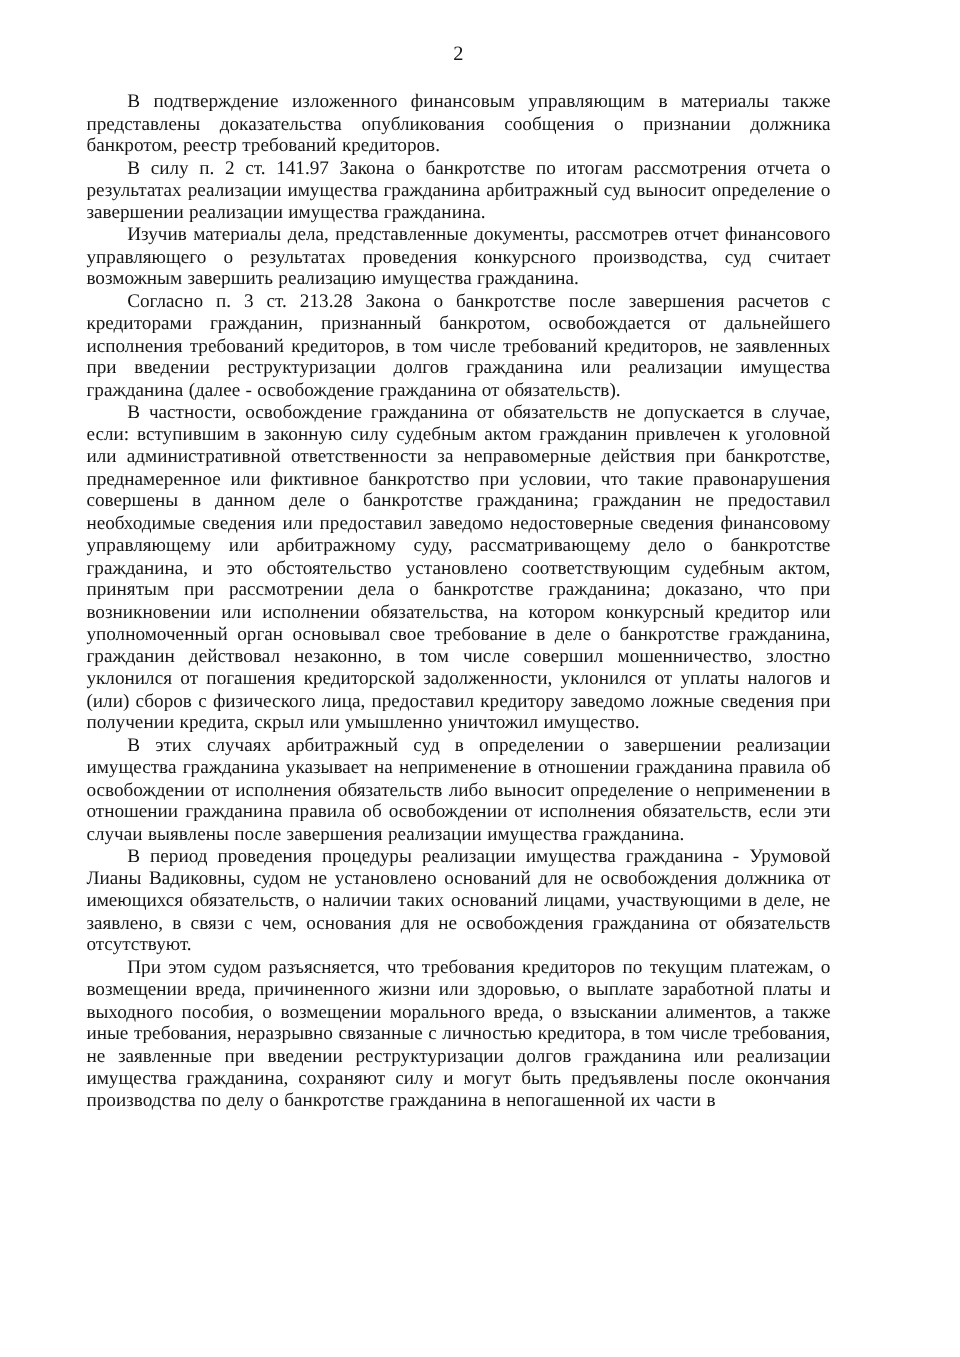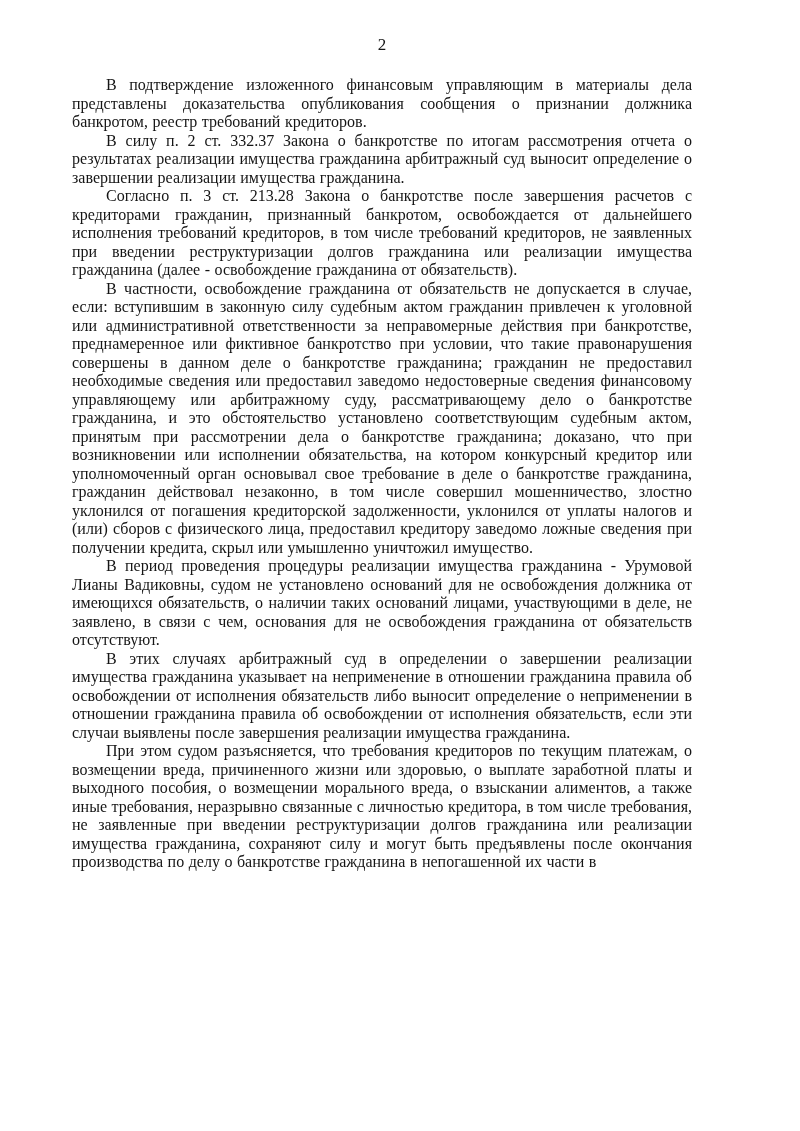--- a/index.html
+++ b/index.html
@@ -37,21 +37,22 @@
     text-indent: 34px;
     word-spacing: 0.5px;
   }
 </style>
 </head>
 <body>
 
 <div class="page">
   <div class="page-number">2</div>
   <div class="doc">
-    <p>В подтверждение изложенного финансовым управляющим в материалы дела представлены доказательства опубликования сообщения о признании должника банкротом, реестр требований кредиторов.</p>
-    <p>В силу п. 2 ст. 332.37 Закона о банкротстве по итогам рассмотрения отчета о результатах реализации имущества гражданина арбитражный суд выносит определение о завершении реализации имущества гражданина.</p>
+    <p>В подтверждение изложенного финансовым управляющим в материалы также представлены доказательства опубликования сообщения о признании должника банкротом, реестр требований кредиторов.</p>
+    <p>В силу п. 2 ст. 141.97 Закона о банкротстве по итогам рассмотрения отчета о результатах реализации имущества гражданина арбитражный суд выносит определение о завершении реализации имущества гражданина.</p>
+    <p>Изучив материалы дела, представленные документы, рассмотрев отчет финансового управляющего о результатах проведения конкурсного производства, суд считает возможным завершить реализацию имущества гражданина.</p>
     <p>Согласно п. 3 ст. 213.28 Закона о банкротстве после завершения расчетов с кредиторами гражданин, признанный банкротом, освобождается от дальнейшего исполнения требований кредиторов, в том числе требований кредиторов, не заявленных при введении реструктуризации долгов гражданина или реализации имущества гражданина (далее - освобождение гражданина от обязательств).</p>
     <p>В частности, освобождение гражданина от обязательств не допускается в случае, если: вступившим в законную силу судебным актом гражданин привлечен к уголовной или административной ответственности за неправомерные действия при банкротстве, преднамеренное или фиктивное банкротство при условии, что такие правонарушения совершены в данном деле о банкротстве гражданина; гражданин не предоставил необходимые сведения или предоставил заведомо недостоверные сведения финансовому управляющему или арбитражному суду, рассматривающему дело о банкротстве гражданина, и это обстоятельство установлено соответствующим судебным актом, принятым при рассмотрении дела о банкротстве гражданина; доказано, что при возникновении или исполнении обязательства, на котором конкурсный кредитор или уполномоченный орган основывал свое требование в деле о банкротстве гражданина, гражданин действовал незаконно, в том числе совершил мошенничество, злостно уклонился от погашения кредиторской задолженности, уклонился от уплаты налогов и (или) сборов с физического лица, предоставил кредитору заведомо ложные сведения при получении кредита, скрыл или умышленно уничтожил имущество.</p>
+    <p>В этих случаях арбитражный суд в определении о завершении реализации имущества гражданина указывает на неприменение в отношении гражданина правила об освобождении от исполнения обязательств либо выносит определение о неприменении в отношении гражданина правила об освобождении от исполнения обязательств, если эти случаи выявлены после завершения реализации имущества гражданина.</p>
     <p>В период проведения процедуры реализации имущества гражданина - Урумовой Лианы Вадиковны, судом не установлено оснований для не освобождения должника от имеющихся обязательств, о наличии таких оснований лицами, участвующими в деле, не заявлено, в связи с чем, основания для не освобождения гражданина от обязательств отсутствуют.</p>
-    <p>В этих случаях арбитражный суд в определении о завершении реализации имущества гражданина указывает на неприменение в отношении гражданина правила об освобождении от исполнения обязательств либо выносит определение о неприменении в отношении гражданина правила об освобождении от исполнения обязательств, если эти случаи выявлены после завершения реализации имущества гражданина.</p>
     <p>При этом судом разъясняется, что требования кредиторов по текущим платежам, о возмещении вреда, причиненного жизни или здоровью, о выплате заработной платы и выходного пособия, о возмещении морального вреда, о взыскании алиментов, а также иные требования, неразрывно связанные с личностью кредитора, в том числе требования, не заявленные при введении реструктуризации долгов гражданина или реализации имущества гражданина, сохраняют силу и могут быть предъявлены после окончания производства по делу о банкротстве гражданина в непогашенной их части в</p>
   </div>
 </div>
 
 </body></html>

